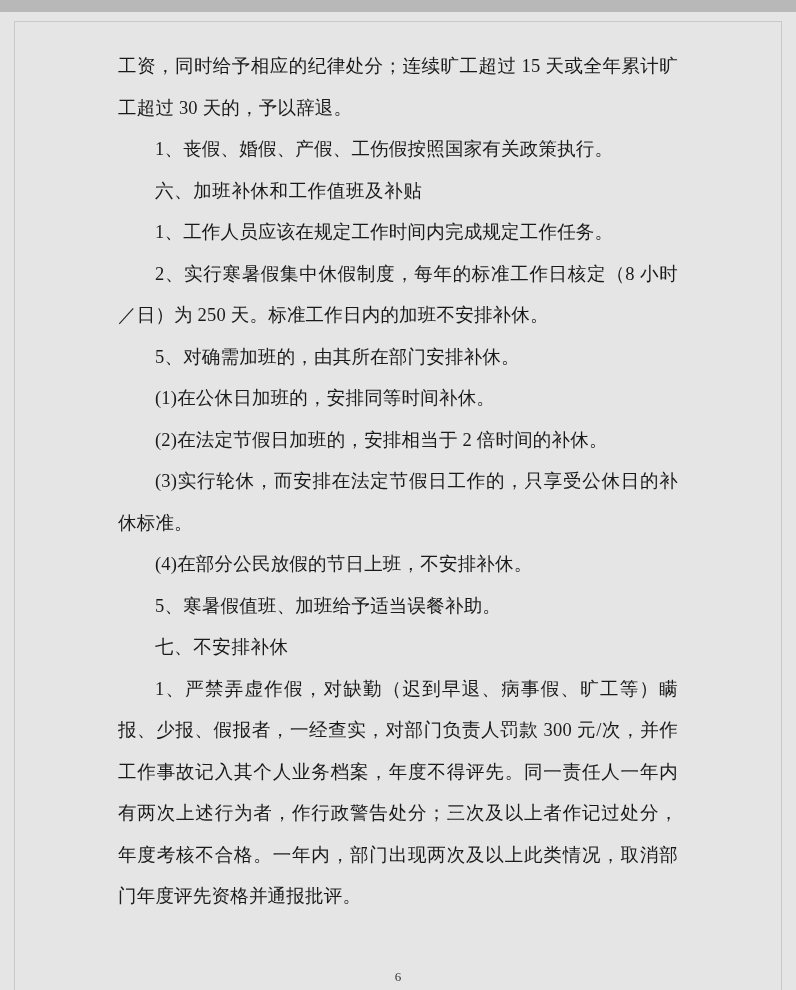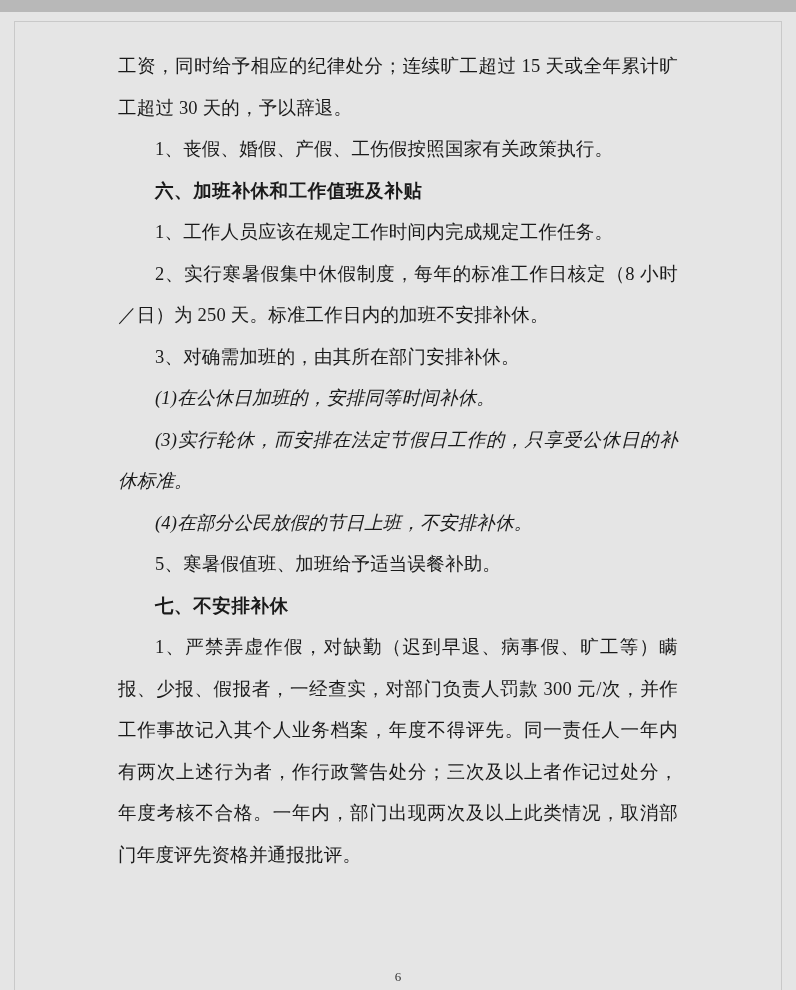--- a/index.html
+++ b/index.html
@@ -41,26 +41,25 @@
     color: #1a1a1a;
     text-align: justify;
     text-justify: inter-ideograph;
     letter-spacing: 0.2px;
   }
   p.indent {
     text-indent: 37px;
   }
   p.heading {
     text-indent: 37px;
-    font-weight: bold;
+    font-weight: normal;
     letter-spacing: 0.6px;
   }
   p.sub {
     text-indent: 37px;
-    font-style: italic;
   }
   .page-number {
     position: absolute;
     left: 0;
     right: 0;
     top: 957px;
     text-align: center;
     font-size: 13px;
     color: #333;
     font-family: "Liberation Serif", "DejaVu Serif", serif;
@@ -71,22 +70,23 @@
 
 <div class="page">
   <div class="page-border"></div>
 
   <div class="content">
     <p class="body">工资，同时给予相应的纪律处分；连续旷工超过 15 天或全年累计旷工超过 30 天的，予以辞退。</p>
     <p class="indent">1、丧假、婚假、产假、工伤假按照国家有关政策执行。</p>
     <p class="heading">六、加班补休和工作值班及补贴</p>
     <p class="indent">1、工作人员应该在规定工作时间内完成规定工作任务。</p>
     <p class="indent">2、实行寒暑假集中休假制度，每年的标准工作日核定（8 小时／日）为 250 天。标准工作日内的加班不安排补休。</p>
-    <p class="indent">3、对确需加班的，由其所在部门安排补休。</p>
+    <p class="indent">5、对确需加班的，由其所在部门安排补休。</p>
     <p class="sub">(1)在公休日加班的，安排同等时间补休。</p>
+    <p class="sub">(2)在法定节假日加班的，安排相当于 2 倍时间的补休。</p>
     <p class="sub">(3)实行轮休，而安排在法定节假日工作的，只享受公休日的补休标准。</p>
     <p class="sub">(4)在部分公民放假的节日上班，不安排补休。</p>
     <p class="indent">5、寒暑假值班、加班给予适当误餐补助。</p>
     <p class="heading">七、不安排补休</p>
     <p class="indent">1、严禁弄虚作假，对缺勤（迟到早退、病事假、旷工等）瞒报、少报、假报者，一经查实，对部门负责人罚款 300 元/次，并作工作事故记入其个人业务档案，年度不得评先。同一责任人一年内有两次上述行为者，作行政警告处分；三次及以上者作记过处分，年度考核不合格。一年内，部门出现两次及以上此类情况，取消部门年度评先资格并通报批评。</p>
   </div>
 
   <div class="page-number">6</div>
 </div>
 

